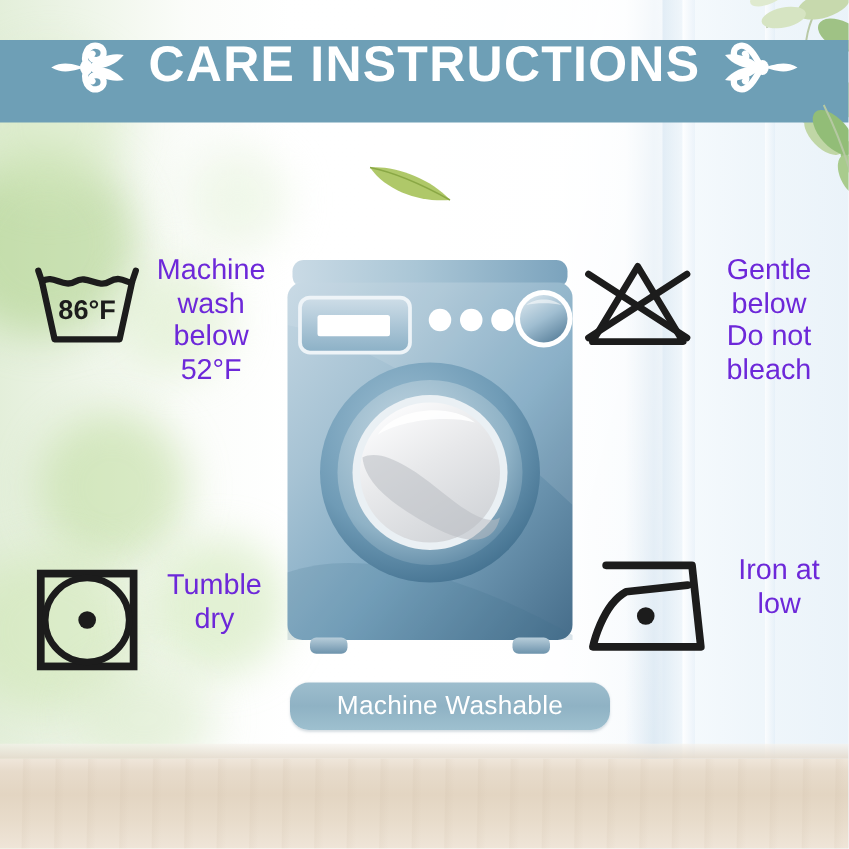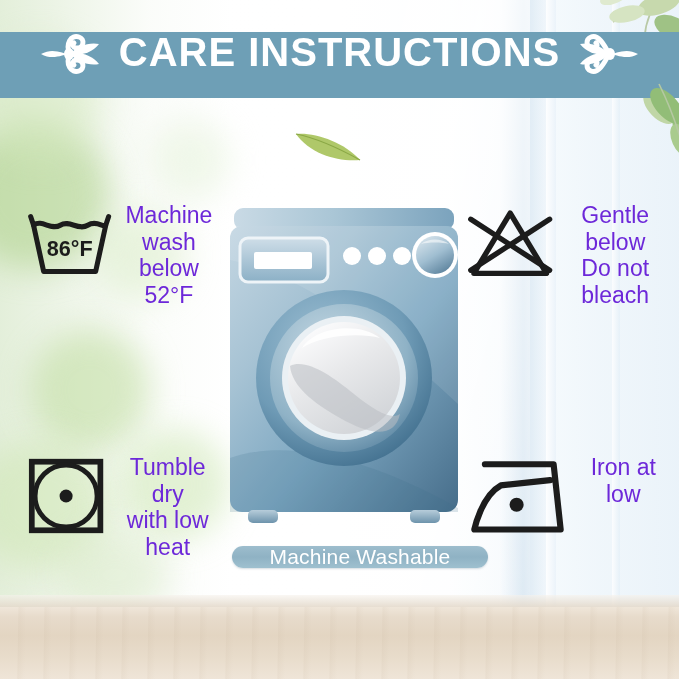--- a/index.html
+++ b/index.html
@@ -68,27 +68,27 @@
 
   
   .cell{position:absolute;display:flex;flex-direction:row;align-items:flex-start;z-index:4;}
   .cell .glyph{display:block;}
   .cap{margin-top:6px;text-align:center;color:#6d28d9;font-size:23px;line-height:1.16;
     font-family:"Liberation Sans", sans-serif;}
 
   #cell-wash{left:22px;top:196px;width:200px;}
   #cell-bleach{left:460px;top:196px;width:210px;}
   #cell-dry{left:22px;top:448px;width:200px;}
-  #cell-iron{left:462px;top:448px;width:208px;}
+  #cell-iron{left:462px;top:436px;width:208px;}
 
   
   #machine{position:absolute;left:228px;top:208px;width:232px;height:330px;z-index:5;}
 
   
-  .badge{position:absolute;left:232px;top:546px;width:256px;height:22px;border-radius:15px;
+  .badge{position:absolute;left:232px;top:546px;width:256px;height:38px;border-radius:15px;
     background:linear-gradient(180deg,#9dbdcd 0%,#8fb2c4 50%,#9ec0cf 100%);
     display:flex;align-items:center;justify-content:center;z-index:6;
     box-shadow:0 1px 2px rgba(90,120,140,.25);}
   .badge span{color:#ffffff;font-size:21px;letter-spacing:.2px;}
 </style>
 </head>
 <body>
 
 <div id="stage">
 
@@ -192,21 +192,20 @@
   </div>
 
   <div class="cell" id="cell-dry">
     <svg class="glyph" width="112" height="96" viewBox="0 0 112 96">
       <rect x="12" y="6" width="84" height="84" fill="none" stroke="#1c1c1c" stroke-width="7"></rect>
       <circle cx="54" cy="48" r="38" fill="none" stroke="#1c1c1c" stroke-width="6"></circle>
       <circle cx="54" cy="48" r="8" fill="#1c1c1c"></circle>
     </svg>
     <div class="cap">
       <div>Tumble dry</div>
-      <div>with low heat</div>
     </div>
   </div>
 
   <div class="cell" id="cell-iron">
     <svg class="glyph" width="130" height="96" viewBox="0 0 130 96">
       <path d="M26 12 L104 12 L112 86 L14 86 C14 86, 22 48, 44 36 L100 30" fill="none" stroke="#1c1c1c" stroke-width="7" stroke-linejoin="round" stroke-linecap="round"></path>
       <circle cx="62" cy="58" r="8" fill="#1c1c1c"></circle>
     </svg>
     <div class="cap">
       <div>Iron at low</div>

